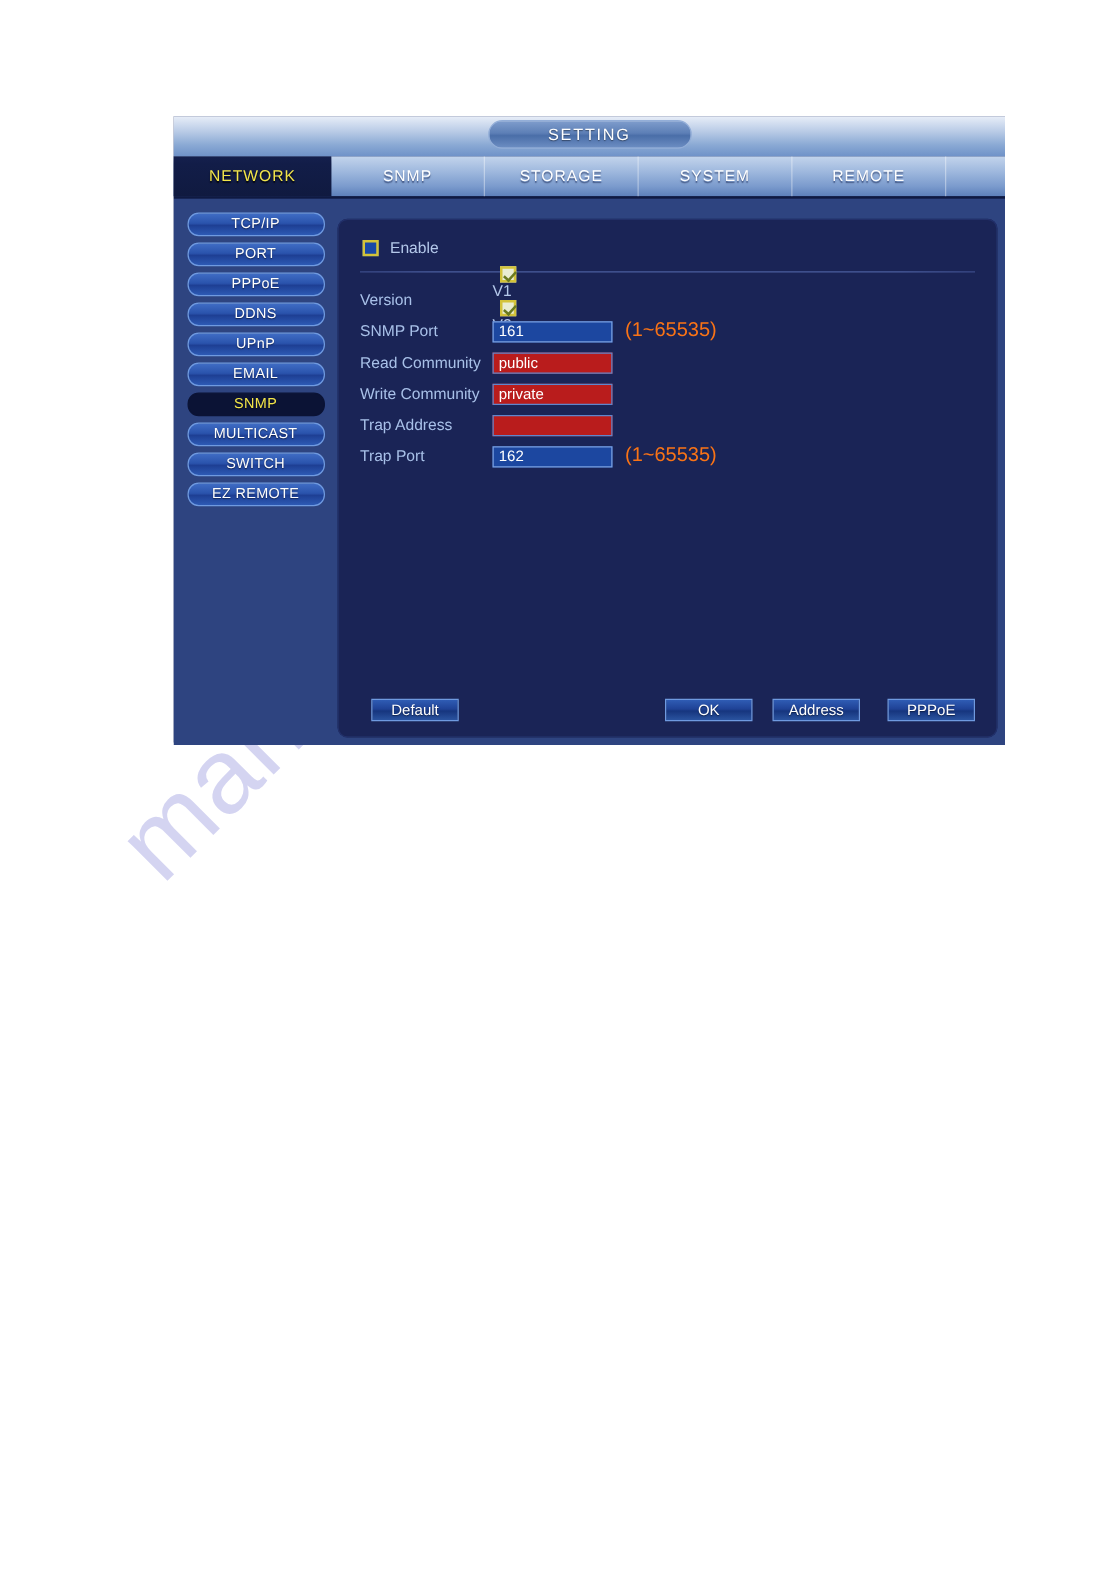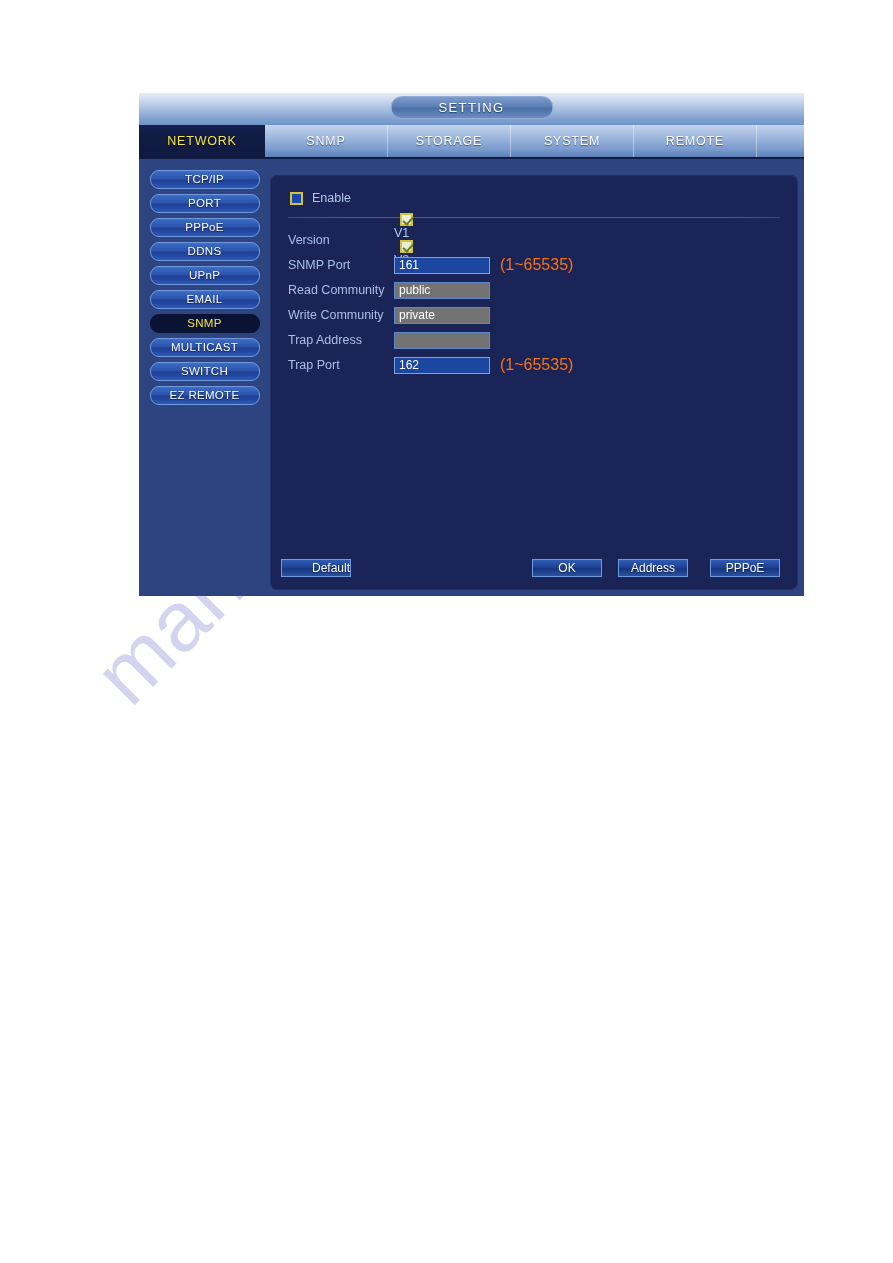--- a/index.html
+++ b/index.html
@@ -224,21 +224,21 @@
     font-size: 12.5px;
     color: #b4c8ea;
     margin-right: 16px;
   }
 
   .inp {
     width: 96px;
     height: 17px;
     box-sizing: border-box;
     border: 1px solid #5f86cc;
-    background: #737373;
+    background: #b91c1c;
     color: #ffffff;
     font-family: "Liberation Sans", sans-serif;
     font-size: 12px;
     line-height: 15px;
     padding: 0 4px;
     white-space: nowrap;
     overflow: hidden;
   }
   .inp.focused {
     background: #1c47a0;
@@ -266,21 +266,21 @@
     height: 18px;
     line-height: 16px;
     text-align: center;
     font-size: 12px;
     color: #ffffff;
     background: linear-gradient(to bottom, #2f5cb4 0%, #1f4296 45%, #16357e 55%, #2a539f 100%);
     border: 1px solid #6f9ae0;
     box-sizing: border-box;
     text-shadow: 0 1px 1px rgba(0,0,0,0.5);
   }
-  .btn.default { left: 11px;  width: 70px; text-align: right; }
+  .btn.default { left: 27px;  width: 70px; }
   .btn.ok      { right: 196px; width: 70px; }
   .btn.cancel  { right: 110px; width: 70px; }
   .btn.apply   { right: 18px;  width: 70px; }
 </style>
 </head>
 <body>
 
 <div id="watermark">
   <div class="wm-text">manualshive.com</div>
 </div>

